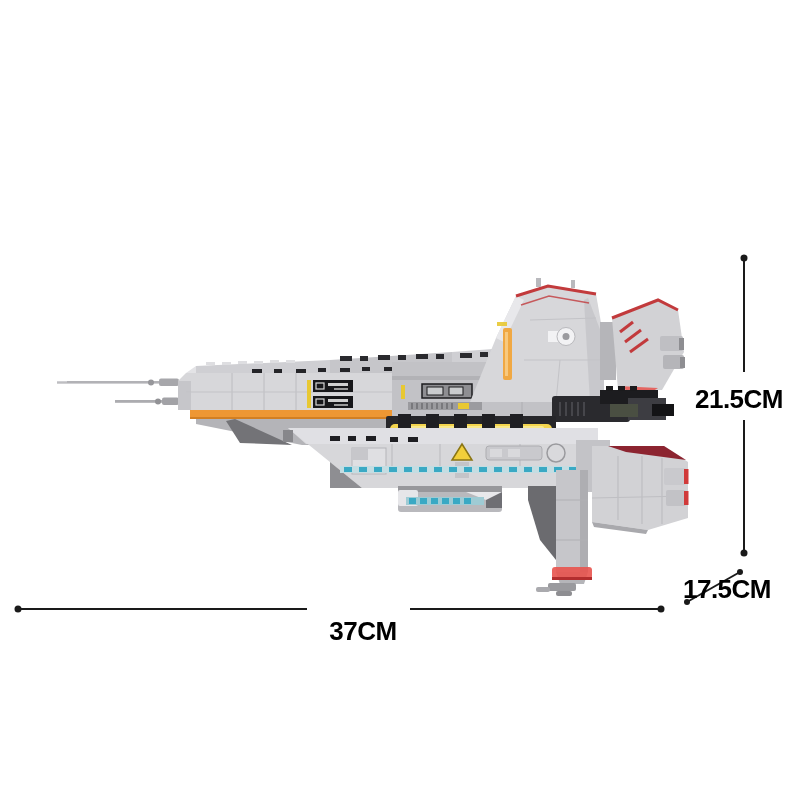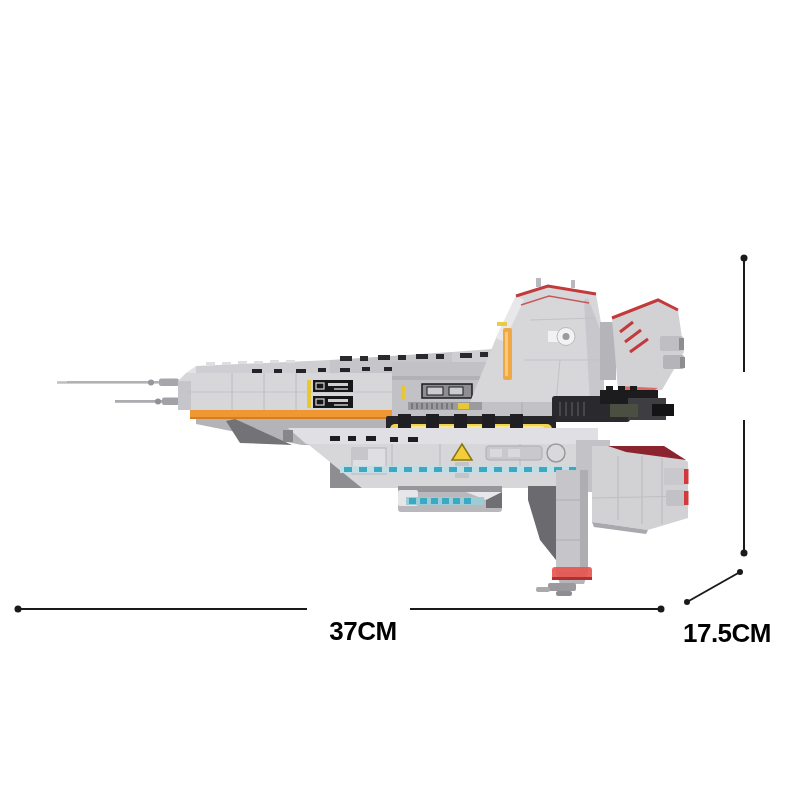--- a/index.html
+++ b/index.html
@@ -308,16 +308,17 @@
       <g>
         <line x1="687" y1="602" x2="740" y2="572"></line>
         <circle cx="740" cy="572" r="3" stroke="none"></circle>
         <circle cx="687" cy="602" r="3" stroke="none"></circle>
       </g>
     </g>
   </svg>
 
   <div class="dim-label" style="left:363px; top:631px;">37CM</div>
 
-
-  <div class="dim-label" style="left:727px; top:589px;margin-top:44px;">17.5CM</div>
+  <div class="dim-label" style="left:739px; top:399px;">21.5CM</div>
+
+  <div class="dim-label" style="left:727px; top:589px;">17.5CM</div>
 
 </div>
 
 </body></html>

